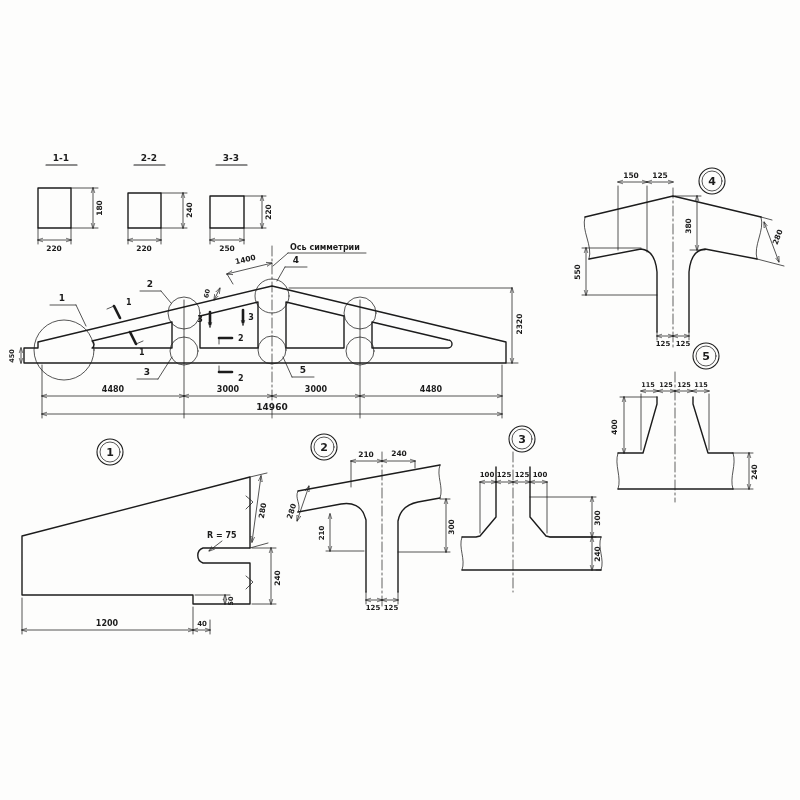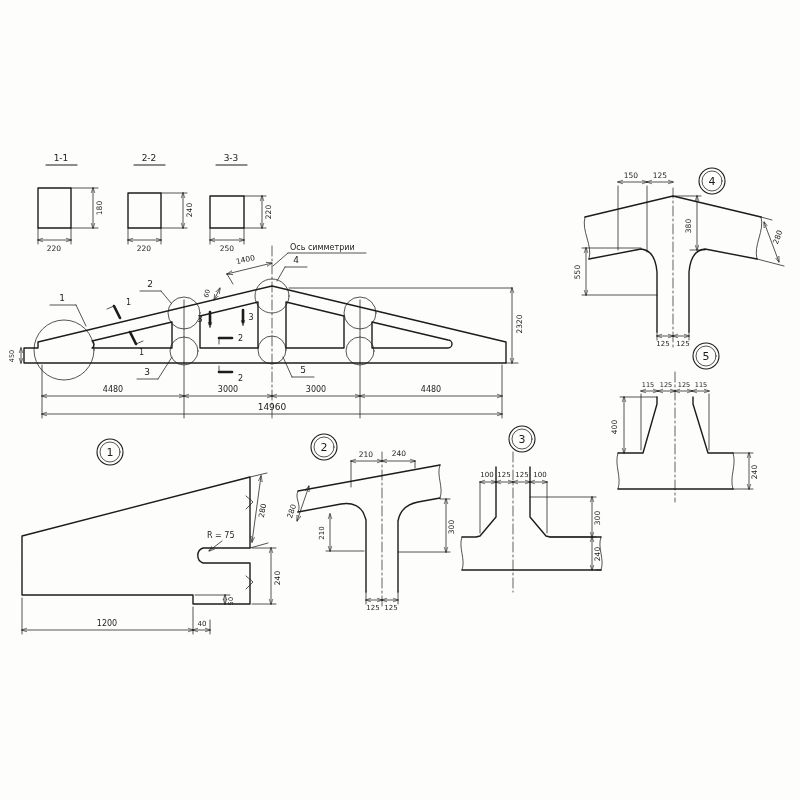--- a/index.html
+++ b/index.html
@@ -1,16 +1,16 @@
 <!DOCTYPE html>
 <html><head>
 <meta charset="utf-8">
 <style>
   html,body{margin:0;padding:0;background:#ffffff;}
-  #stage{width:800px;height:800px;background:#fdfdfc;position:relative;overflow:hidden;}
+  #stage{width:800px;height:800px;background:#fdfdfc;position:relative;overflow:hidden;font-weight:bold;}
   svg{display:block;}
   svg text{font-family:"DejaVu Sans",sans-serif;fill:#1c1c1c;}
   .t65{font-size:6.5px}.t7{font-size:7px}.t75{font-size:7.5px}.t8{font-size:8px}
   .t9{font-size:9px}.t11{font-size:11px}
   .mid{text-anchor:middle}
   line,path,rect,circle,polyline{stroke:#1c1c1c;fill:none;stroke-linecap:round;stroke-linejoin:round;}
   .w1{stroke-width:1.4}
   .w2{stroke-width:1.1}
   .wd{stroke-width:.75}
   .thk{stroke-width:2.6}

